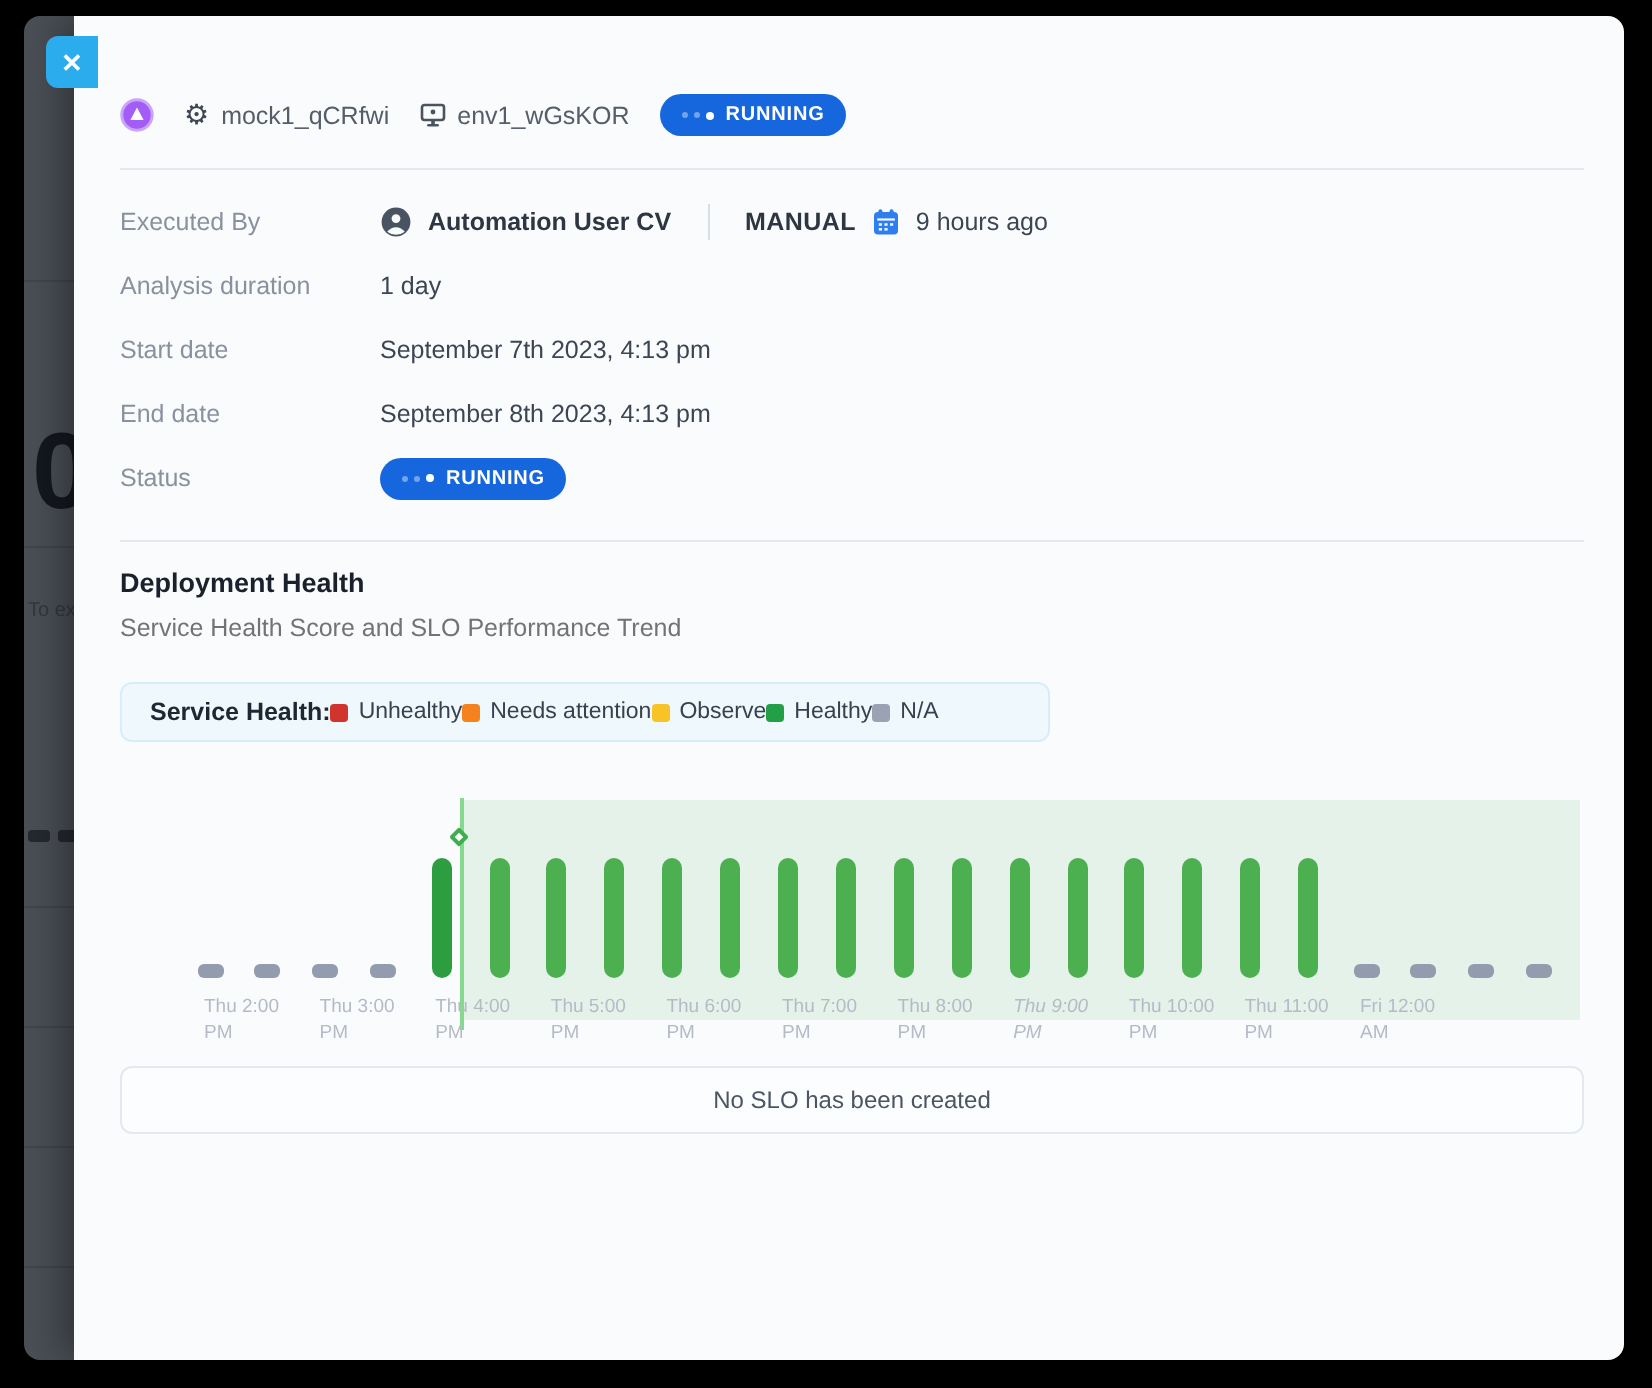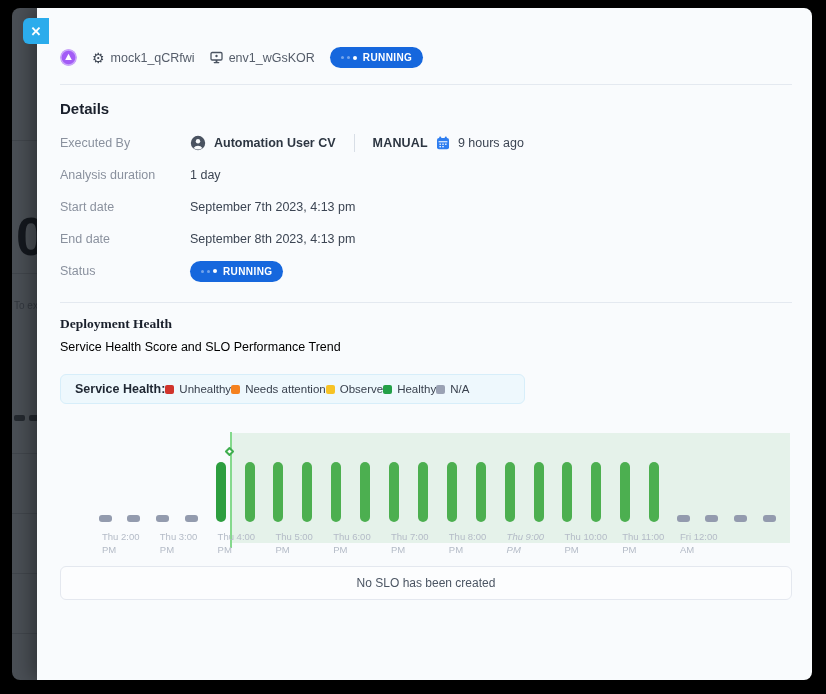--- a/index.html
+++ b/index.html
@@ -53,22 +53,22 @@
   .section-heading { font-size:15px; font-weight:700; color:#1a202c; margin-bottom:15px; }
   .drow { display:flex; align-items:center; min-height:22px; margin-bottom:10px; }
   .drow:last-child { margin-bottom:0;margin-top:10px; }
   .dlabel { width:130px; flex:none; font-size:12.5px; color:#8a919e; }
   .dvalue { font-size:12.5px; color:#3c4553; display:flex; align-items:center; gap:8px; }
   .dvalue .name { font-weight:600; color:#2d3642; }
   .dvalue .manual { font-weight:600; color:#2d3642; letter-spacing:.2px; }
   .vsep { width:1px; height:18px; background:#d8dee6; margin:0 10px; }
   
   .dh { padding:13px 20px 0 23px; }
-  .dh-heading { font-size:13.5px; font-weight:700; color:#1a202c;font-family:Liberation Serif, serif; }
-  .dh-sub { font-size:12.5px; color:#000000; margin-top:8px; }
+  .dh-heading { font-size:13.5px; font-weight:700; color:#1a202c; }
+  .dh-sub { font-size:12.5px; color:#737373; margin-top:8px; }
   .legend-box {
     margin-top:20px; width:465px; background:#eef8fd; border:1px solid #d7eefa; border-radius:6px;
     display:flex; align-items:center; padding:7px 14px; 
   }
   .legend-title { font-size:12.5px; font-weight:700; color:#1f2733; }
   .legend-item { display:flex; align-items:center; gap:5px; font-size:11.5px; color:#39414e; }
   .legend-swatch { width:9px; height:9px; border-radius:2px; flex:none; }
   
   .chart { position:relative; margin-top:23px; width:732px; height:130px; }
   .chart-shade { position:absolute; top:6px; height:110px; background:rgba(76,175,80,.11); }
@@ -141,21 +141,20 @@
                 <i></i>
               </span>
             <span>RUNNING</span>
           </span>
         </div>
       </div>
 
       <div class="divider"></div>
 
       <div class="details">
-        <div class="section-heading">Details</div>
 
         <div class="drow">
           <div class="dlabel">Executed By</div>
           <div class="dvalue">
             <span>
               <svg width="16" height="16" viewBox="0 0 16 16">
                 <circle cx="8" cy="8" r="7.2" fill="#4a5361"></circle>
                 <circle cx="8" cy="6.3" r="2.2" fill="#f9fbfd"></circle>
                 <path d="M3.6 12.9 a5.4 5.4 0 0 1 8.8 0 7.2 7.2 0 0 1 -8.8 0 z" fill="#f9fbfd"></path>
               </svg>

